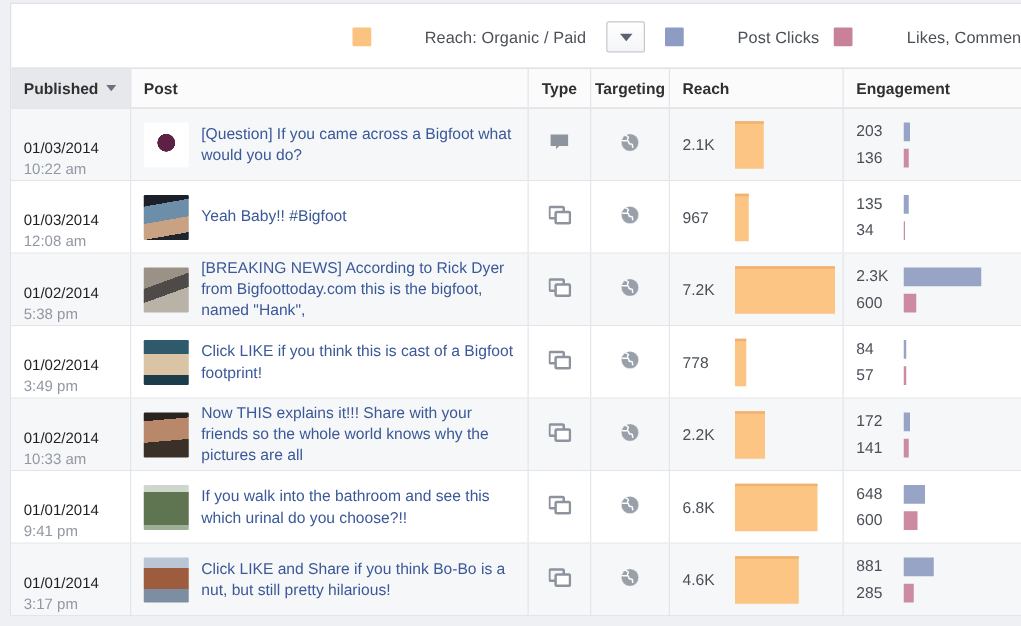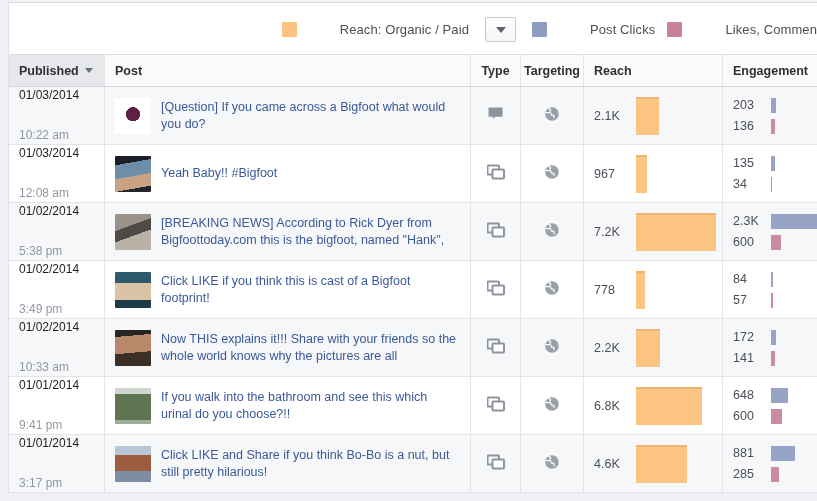--- a/index.html
+++ b/index.html
@@ -112,41 +112,41 @@
     background: #e6e8ec;
     cursor: pointer;
   }
   .cell {
     box-sizing: border-box;
     border-right: 1px solid #e3e5e9;
     padding: 0 10px;
     overflow: hidden;
   }
   .c-published { width: 96px; flex: none; }
-  .c-post      { width: 366px; flex: none; }
+  .c-post      { width: 318px; flex: none; }
   .c-type      { width: 50px;  flex: none; }
   .c-targeting { width: 63px;  flex: none; }
   .c-reach     { width: 139px; flex: none; }
   .c-engage    { width: 121px; flex: none; border-right: none; }
 
   .sort-caret {
     width: 0; height: 0;
     border-left: 4px solid transparent;
     border-right: 4px solid transparent;
     border-top: 5px solid #6b7080;
     margin-left: 6px;
   }
   .body-row { min-height: 58px; }
   .body-row.alt { background: #f6f7f9; }
   .body-row.plain { background: #ffffff; }
   .body-row .cell {
     display: flex;
     align-items: center;
   }
-  .body-row .c-published { flex-direction: column; align-items: flex-start; justify-content: space-between; }
+  .body-row .c-published { flex-direction: column; align-items: flex-start; justify-content: flex-end; }
   .date {
     font-size: 12px;
     color: #1c1e21;
     line-height: 17px;
   }
   .time {
     font-size: 12px;
     color: #9197a3;
     line-height: 17px;
   }

